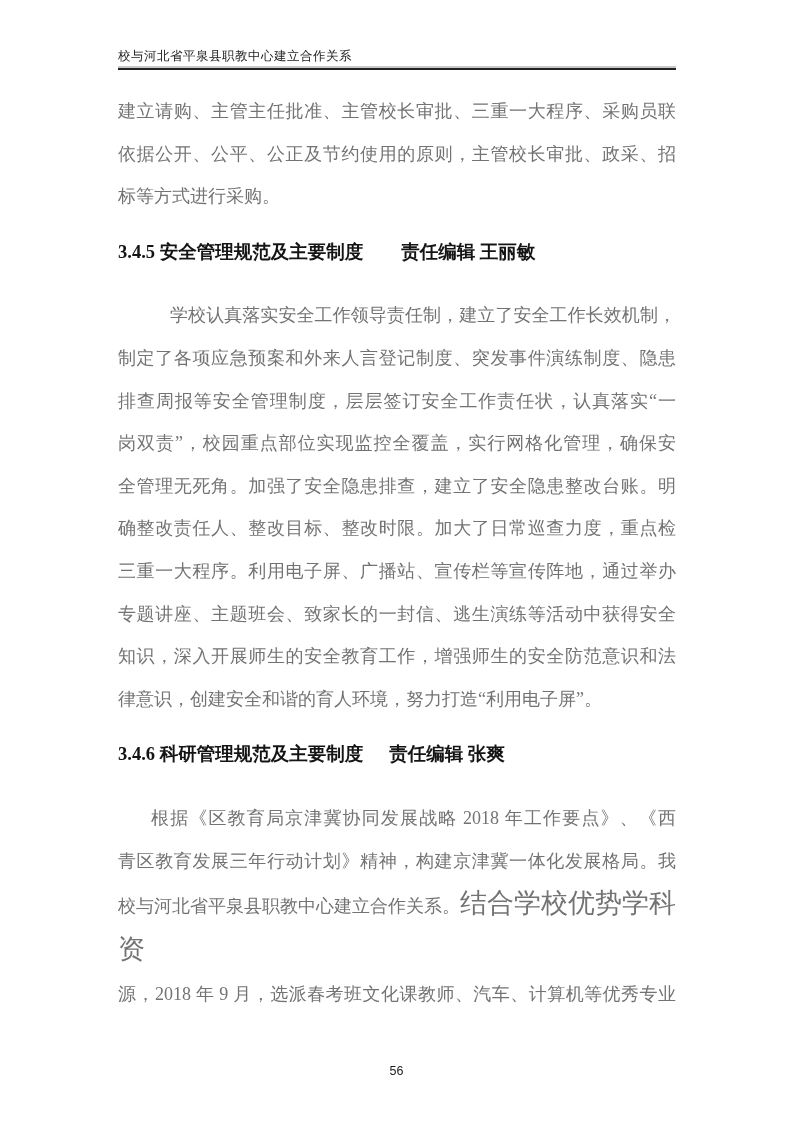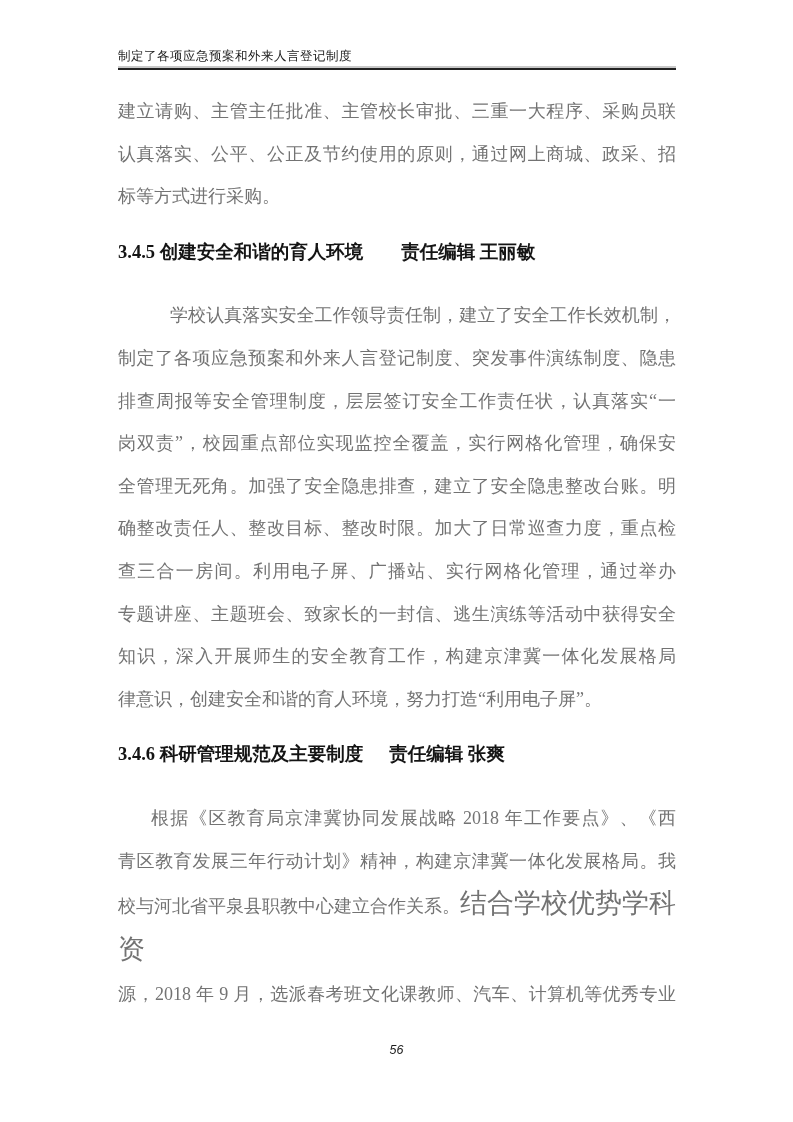--- a/index.html
+++ b/index.html
@@ -45,55 +45,54 @@
     line-height:42.6px;
     margin-top:13px;
     margin-bottom:21px;
     white-space:nowrap;
   }
   .h-editor{margin-left:38px;}
   .heading.gap-sm .h-editor{margin-left:26px;}
   
   .footer{
     position:absolute;
-    left:0;right:0;bottom:65px;
+    left:0;right:0;bottom:44px;
     text-align:center;
     font-family:"Liberation Sans","DejaVu Sans",sans-serif;
     font-size:12.5px;
     color:#1c1c1c;
-    font-style:italic;
   }
 </style>
 </head>
 <body>
 
 <div class="page">
 
   <div class="header">
-    <div class="header-text">制定了各项应急预案和外来人言登记制度</div>
+    <div class="header-text">校与河北省平泉县职教中心建立合作关系</div>
     <div class="header-rule"></div>
   </div>
 
   <div class="body" id="doc-body">
       <div class="para">
         <div class="line">建立请购、主管主任批准、主管校长审批、三重一大程序、采购员联</div>
-        <div class="line">认真落实、公平、公正及节约使用的原则，通过网上商城、政采、招</div>
+        <div class="line">依据公开、公平、公正及节约使用的原则，主管校长审批、政采、招</div>
         <div class="line left-last">标等方式进行采购。</div>
       </div>
-      <div class="heading"><span class="h-label">3.4.5 创建安全和谐的育人环境</span><span class="h-editor">责任编辑 王丽敏</span></div>
+      <div class="heading"><span class="h-label">3.4.5 安全管理规范及主要制度</span><span class="h-editor">责任编辑 王丽敏</span></div>
       <div class="para">
         <div class="line pad-lg">学校认真落实安全工作领导责任制，建立了安全工作长效机制，</div>
         <div class="line">制定了各项应急预案和外来人言登记制度、突发事件演练制度、隐患</div>
         <div class="line">排查周报等安全管理制度，层层签订安全工作责任状，认真落实“一</div>
         <div class="line">岗双责”，校园重点部位实现监控全覆盖，实行网格化管理，确保安</div>
         <div class="line">全管理无死角。加强了安全隐患排查，建立了安全隐患整改台账。明</div>
         <div class="line">确整改责任人、整改目标、整改时限。加大了日常巡查力度，重点检</div>
-        <div class="line">查三合一房间。利用电子屏、广播站、实行网格化管理，通过举办</div>
+        <div class="line">三重一大程序。利用电子屏、广播站、宣传栏等宣传阵地，通过举办</div>
         <div class="line">专题讲座、主题班会、致家长的一封信、逃生演练等活动中获得安全</div>
-        <div class="line">知识，深入开展师生的安全教育工作，构建京津冀一体化发展格局</div>
+        <div class="line">知识，深入开展师生的安全教育工作，增强师生的安全防范意识和法</div>
         <div class="line left-last">律意识，创建安全和谐的育人环境，努力打造“利用电子屏”。</div>
       </div>
       <div class="heading gap-sm"><span class="h-label">3.4.6 科研管理规范及主要制度</span><span class="h-editor">责任编辑 张爽</span></div>
       <div class="para">
         <div class="line pad-sm">根据《区教育局京津冀协同发展战略 2018 年工作要点》、《西</div>
         <div class="line">青区教育发展三年行动计划》精神，构建京津冀一体化发展格局。我</div>
         <div class="line"><span>校与河北省平泉县职教中心建立合作关系。</span><span class="emph">结合学校优势学科资</span></div>
         <div class="line">源，2018 年 9 月，选派春考班文化课教师、汽车、计算机等优秀专业</div>
       </div>
     </div>

